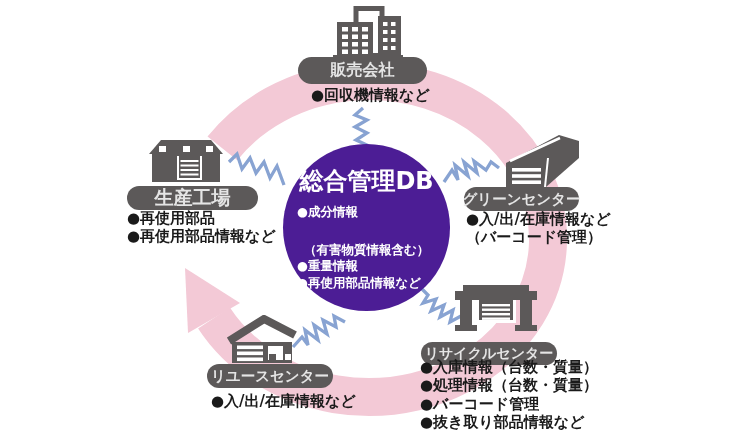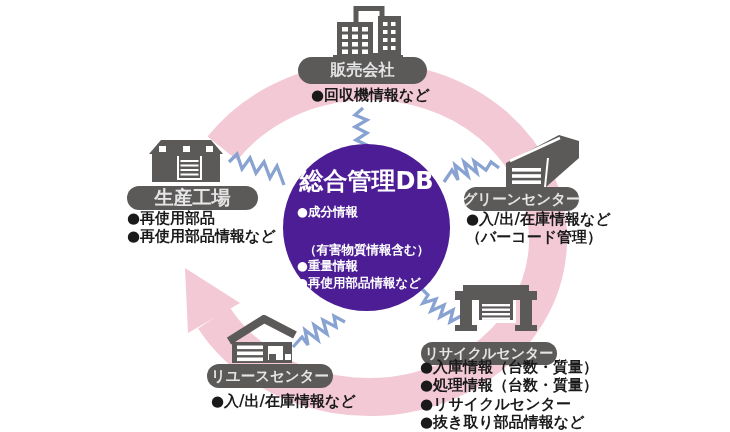--- a/index.html
+++ b/index.html
@@ -142,21 +142,21 @@
       <rect x="27" y="32.5" width="28" height="2.4"></rect>
     </g>
   </svg>
 </div>
 <div class="pill pill-recycle">
   <span>リサイクルセンター</span>
 </div>
 <div class="nlist nlist-recycle">
   <div>●入庫情報（台数・質量）</div>
   <div>●処理情報（台数・質量）</div>
-  <div>●リサイクルセンター</div>
+  <div>●バーコード管理</div>
   <div>●抜き取り部品情報など</div>
 </div>
 
 <div class="icon icon-reuse">
   <svg width="70" height="48" viewBox="0 0 70 48">
     <path d="M2,26 L37,4 L68,20" stroke="#5c5959" stroke-width="8" fill="none"></path>
     <rect x="5" y="27" width="60" height="21" fill="#5c5959"></rect>
     <g fill="#fff">
       <rect x="10" y="30.5" width="26" height="3.6"></rect>
       <rect x="10" y="36.5" width="26" height="3.6"></rect>

